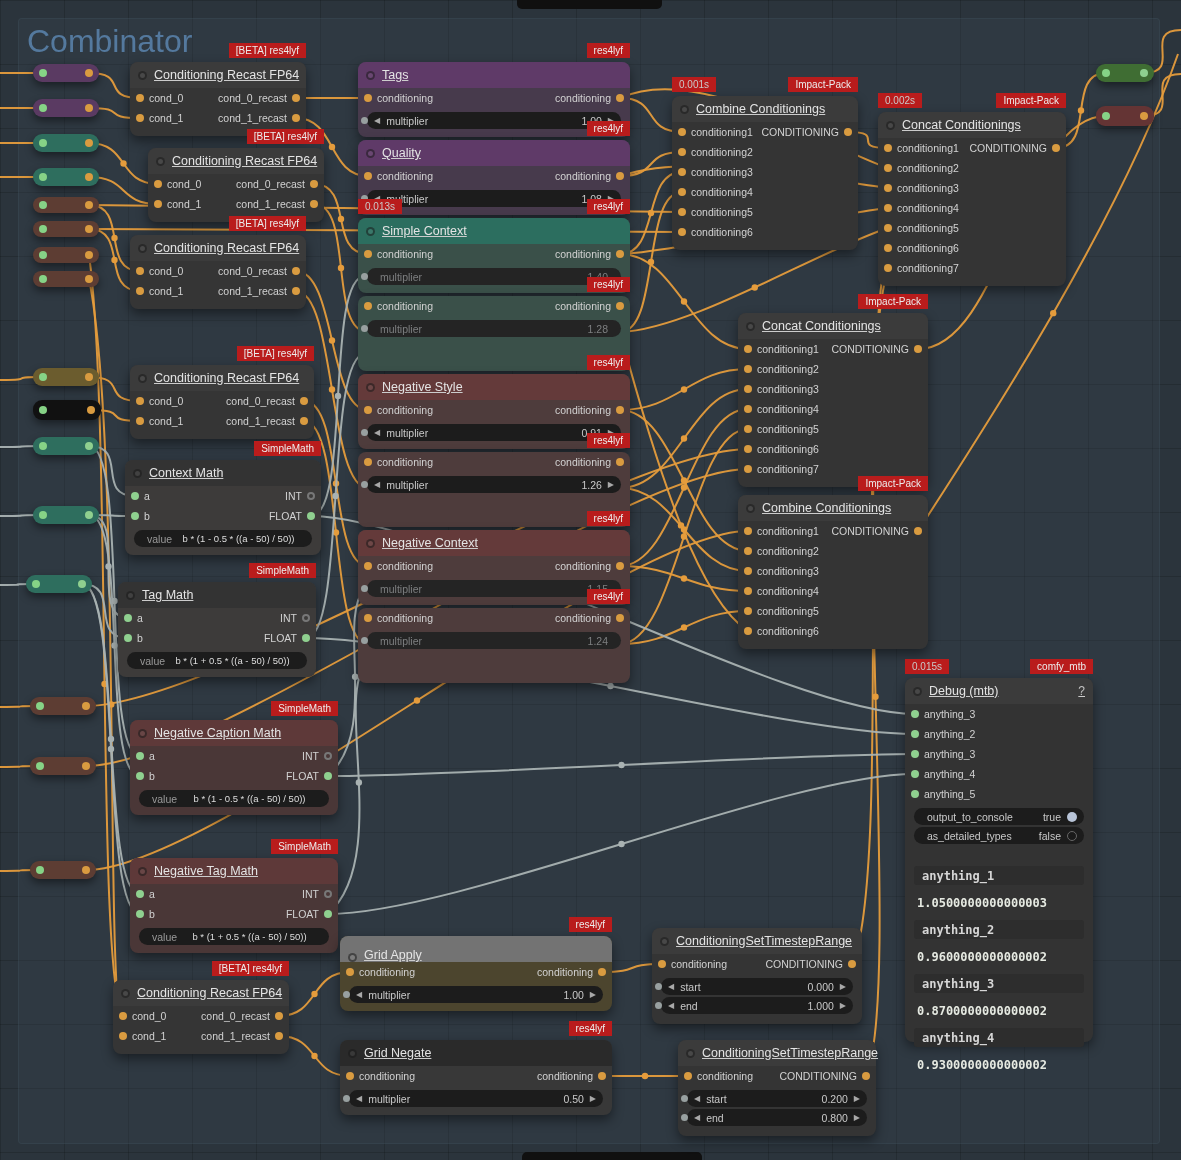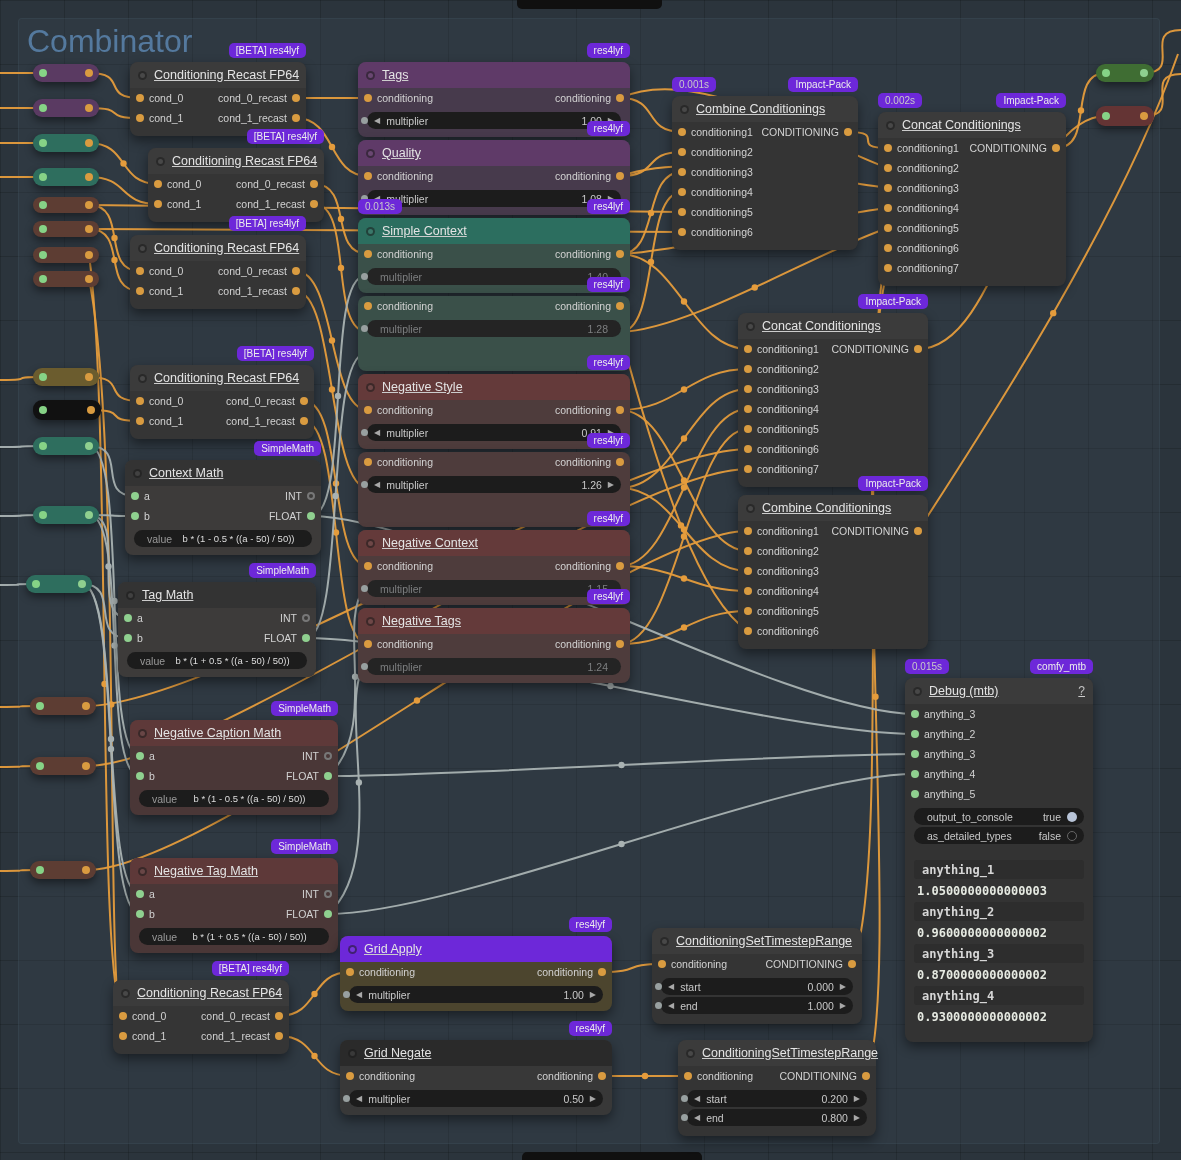--- a/index.html
+++ b/index.html
@@ -17,43 +17,43 @@
   #nodes > *{pointer-events:auto;}
   .offnode{position:absolute;background:#101010;z-index:2;}
   .offnode.top{left:517px;top:0;width:145px;height:9px;border-radius:0 0 5px 5px;}
   .offnode.bottom{left:522px;top:1152px;width:180px;height:8px;border-radius:5px 5px 0 0;}
   .node{position:absolute;border-radius:8px;box-shadow:0 5px 12px rgba(0,0,0,0.45);color:#ccc;}
   .node-header{height:26px;border-radius:8px 8px 0 0;display:flex;align-items:center;gap:7px;padding:0 8px;text-decoration:underline;}
   .hdr-dot{width:9px;height:9px;border-radius:50%;flex:0 0 auto;
     background:rgba(255,255,255,0.07);border:2px solid rgba(10,10,10,0.5);box-sizing:border-box;}
   .node-title{font-size:12.5px;color:#e4e4e4;white-space:nowrap;}
   .help{margin-left:auto;color:#c2c2c2;font-size:12px;}
-  .badge{position:absolute;bottom:calc(100% + 4px);background:#6d28d9;color:#ececec;
-    font-size:10px;padding:2px 7px;border-radius:5px;white-space:nowrap;z-index:3;}
+  .badge{position:absolute;bottom:calc(100% + 4px);background:#b91c1c;color:#ececec;
+    font-size:10px;padding:2px 7px;border-radius:0;white-space:nowrap;z-index:3;}
   .badge.right{right:0;} .badge.left{left:0;color:#c9c9c9;}
   .row{height:20px;display:flex;align-items:center;justify-content:space-between;}
   .slot{display:flex;align-items:center;gap:5px;font-size:10.5px;color:#d2d2d2;white-space:nowrap;}
   .slot.out{margin-left:auto;}
   .dot{width:8px;height:8px;border-radius:50%;flex:0 0 auto;}
   .slot.in .dot{margin-left:6px;} .slot.out .dot{margin-right:6px;}
   .dot.hollow{background:transparent !important;border:2px solid #777;box-sizing:border-box;}
   .widgets{padding-top:2px;}
   .widget{height:17px;margin:2px 9px;background:#1c1c1c;border-radius:9px;display:flex;
     align-items:center;padding:0 7px;font-size:10.5px;color:#c9c9c9;position:relative;}
   .widget .wdot{position:absolute;left:-6px;top:5px;width:7px;height:7px;border-radius:50%;background:#98a0a0;}
   .widget .arrow{font-size:8px;color:#a8a8a8;flex:0 0 auto;}
   .widget .wlabel{margin-left:6px;white-space:nowrap;}
   .widget .wvalue{margin-left:auto;margin-right:6px;white-space:nowrap;}
   .widget.grayed{color:#7d7f80;background:#242424;}
   .widget.grayed .wvalue{color:#7d7f80;}
   .widget.formula .wlabel{color:#9a9a9a;}
   .widget.formula .fvalue{margin:0 auto;color:#dedede;font-size:9.5px;white-space:nowrap;}
   .widget.toggle .knob{width:10px;height:10px;border-radius:50%;flex:0 0 auto;}
   .knob.on{background:#b8c4d8;} .knob.off{background:#1a1a1a;border:1px solid #666;box-sizing:border-box;}
-  .outlabel{margin:2px 9px;height:19px;background:#2d2d2d;border-radius:3px;display:flex;align-items:center;
+  .outlabel{margin:8px 9px;height:19px;background:#2d2d2d;border-radius:3px;display:flex;align-items:center;
     padding:0 8px;font:bold 12px "DejaVu Sans Mono",monospace;color:#d6d6d6;}
   .outvalue{margin:1px 12px;height:19px;display:flex;align-items:center;
     font:bold 12px "DejaVu Sans Mono",monospace;color:#e6eae2;}
   .wspacer{height:12px;}
   .pill{position:absolute;border-radius:9px;box-shadow:0 4px 9px rgba(0,0,0,0.45);
     display:flex;align-items:center;justify-content:space-between;padding:0 6px;box-sizing:border-box;}
   .pdot{width:8px;height:8px;border-radius:50%;}
 </style>
 </head>
 <body>
@@ -601,24 +601,20 @@
         <div class="widgets">
           <div class="widget stepper grayed">
             <span class="wdot"></span>
             <span class="wlabel">multiplier</span>
             <span class="wvalue">1.15</span>
           </div>
         </div>
       </div>
       <div class="node" style="left: 358px; top: 608px; width: 272px; height: 75px; background: rgb(78, 60, 60);">
         <div class="badge right">res4lyf</div>
-        <div class="node-header" style="background: rgb(100, 58, 58);">
-          <span class="hdr-dot"></span>
-          <span class="node-title">Negative Tags</span>
-        </div>
         <div class="rows">
           <div class="row">
             <span class="slot in">
               <span class="dot" style="background: rgb(217, 155, 64);"></span>
               <span class="slot-label">conditioning</span>
             </span>
             <span class="slot out">
               <span class="slot-label">conditioning</span>
               <span class="dot" style="background: rgb(217, 155, 64);"></span>
             </span>
@@ -981,21 +977,21 @@
         </div>
         <div class="widgets">
           <div class="widget formula">
             <span class="wlabel">value</span>
             <span class="fvalue">b * (1 + 0.5 * ((a - 50) / 50))</span>
           </div>
         </div>
       </div>
       <div class="node" style="left: 340px; top: 936px; width: 272px; height: 75px; background: rgb(76, 69, 46);">
         <div class="badge right">res4lyf</div>
-        <div class="node-header" style="background: #6d28d9;">
+        <div class="node-header" style="background: #737373; align-items: flex-end;">
           <span class="hdr-dot"></span>
           <span class="node-title">Grid Apply</span>
         </div>
         <div class="rows">
           <div class="row">
             <span class="slot in">
               <span class="dot" style="background: rgb(217, 155, 64);"></span>
               <span class="slot-label">conditioning</span>
             </span>
             <span class="slot out">

